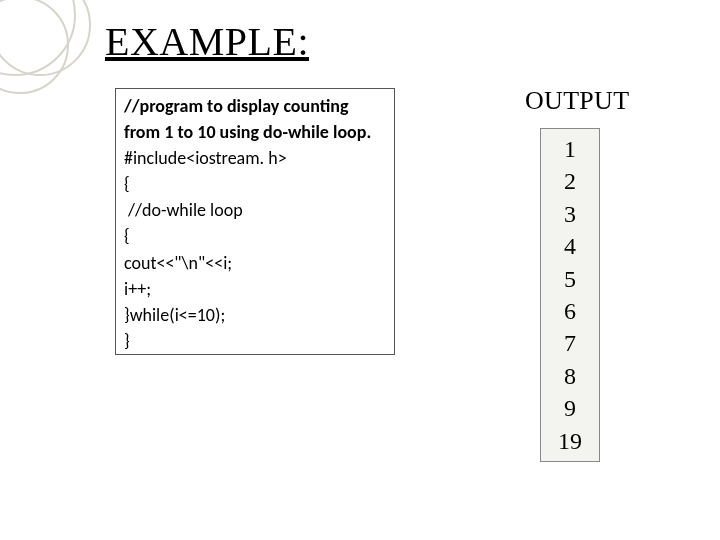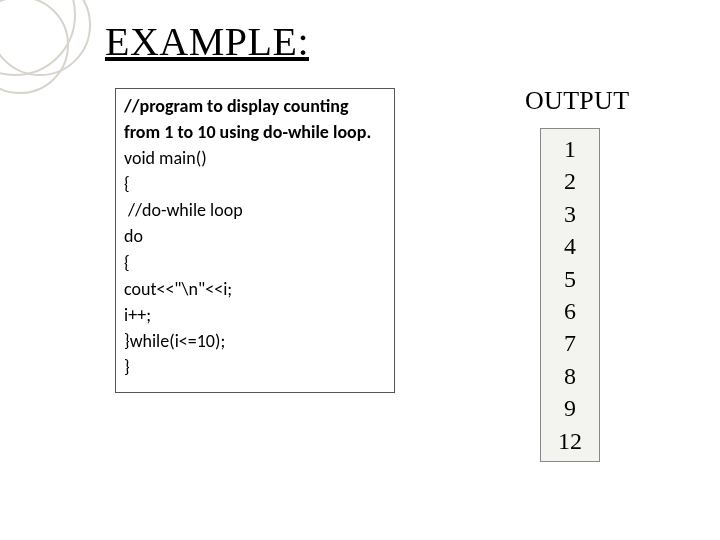--- a/index.html
+++ b/index.html
@@ -30,21 +30,21 @@
     letter-spacing: 0.5px;
     text-align: center;
   }
   .code-box {
     position: absolute;
     left: 115px;
     top: 88px;
     width: 280px;
     border: 1px solid #555;
     background: #fff;
-    padding: 4px 8px 12px 8px;
+    padding: 4px 8px 0 8px;
     box-sizing: border-box;
     font-family: "Calibri", "Segoe UI", Arial, sans-serif;
     font-size: 18px;
     line-height: 1.45;
   }
   .code-box .line { white-space: pre-wrap; }
   .code-box .bold { font-weight: 700; }
   .output-title {
     position: absolute;
     left: 525px;
@@ -78,37 +78,36 @@
     <circle cx="80" cy="65" r="50" fill="none" stroke="#d7d4cc" stroke-width="2"></circle>
     <circle cx="60" cy="85" r="48" fill="none" stroke="#d7d4cc" stroke-width="2"></circle>
   </svg>
 </div>
 
 <div class="slide-title">EXAMPLE:</div>
 
 <div class="code-box">
   <div class="line bold">//program to display counting</div>
   <div class="line bold">from 1 to 10 using do-while loop.</div>
-  <div class="line">void main()</div>
+  <div class="line">#include&lt;iostream. h&gt;</div>
   <div class="line">{</div>
   <div class="line"> //do-while loop</div>
-  <div class="line">do</div>
   <div class="line">{</div>
   <div class="line">cout&lt;&lt;"\n"&lt;&lt;i;</div>
   <div class="line">i++;</div>
   <div class="line">}while(i&lt;=10);</div>
   <div class="line">}</div>
 </div>
 
 <div class="output-title">OUTPUT</div>
 
 <div class="output-box">
   <span class="val">1</span>
   <span class="val">2</span>
   <span class="val">3</span>
   <span class="val">4</span>
   <span class="val">5</span>
   <span class="val">6</span>
   <span class="val">7</span>
   <span class="val">8</span>
   <span class="val">9</span>
-  <span class="val">12</span>
+  <span class="val">19</span>
 </div>
 
 </body></html>

